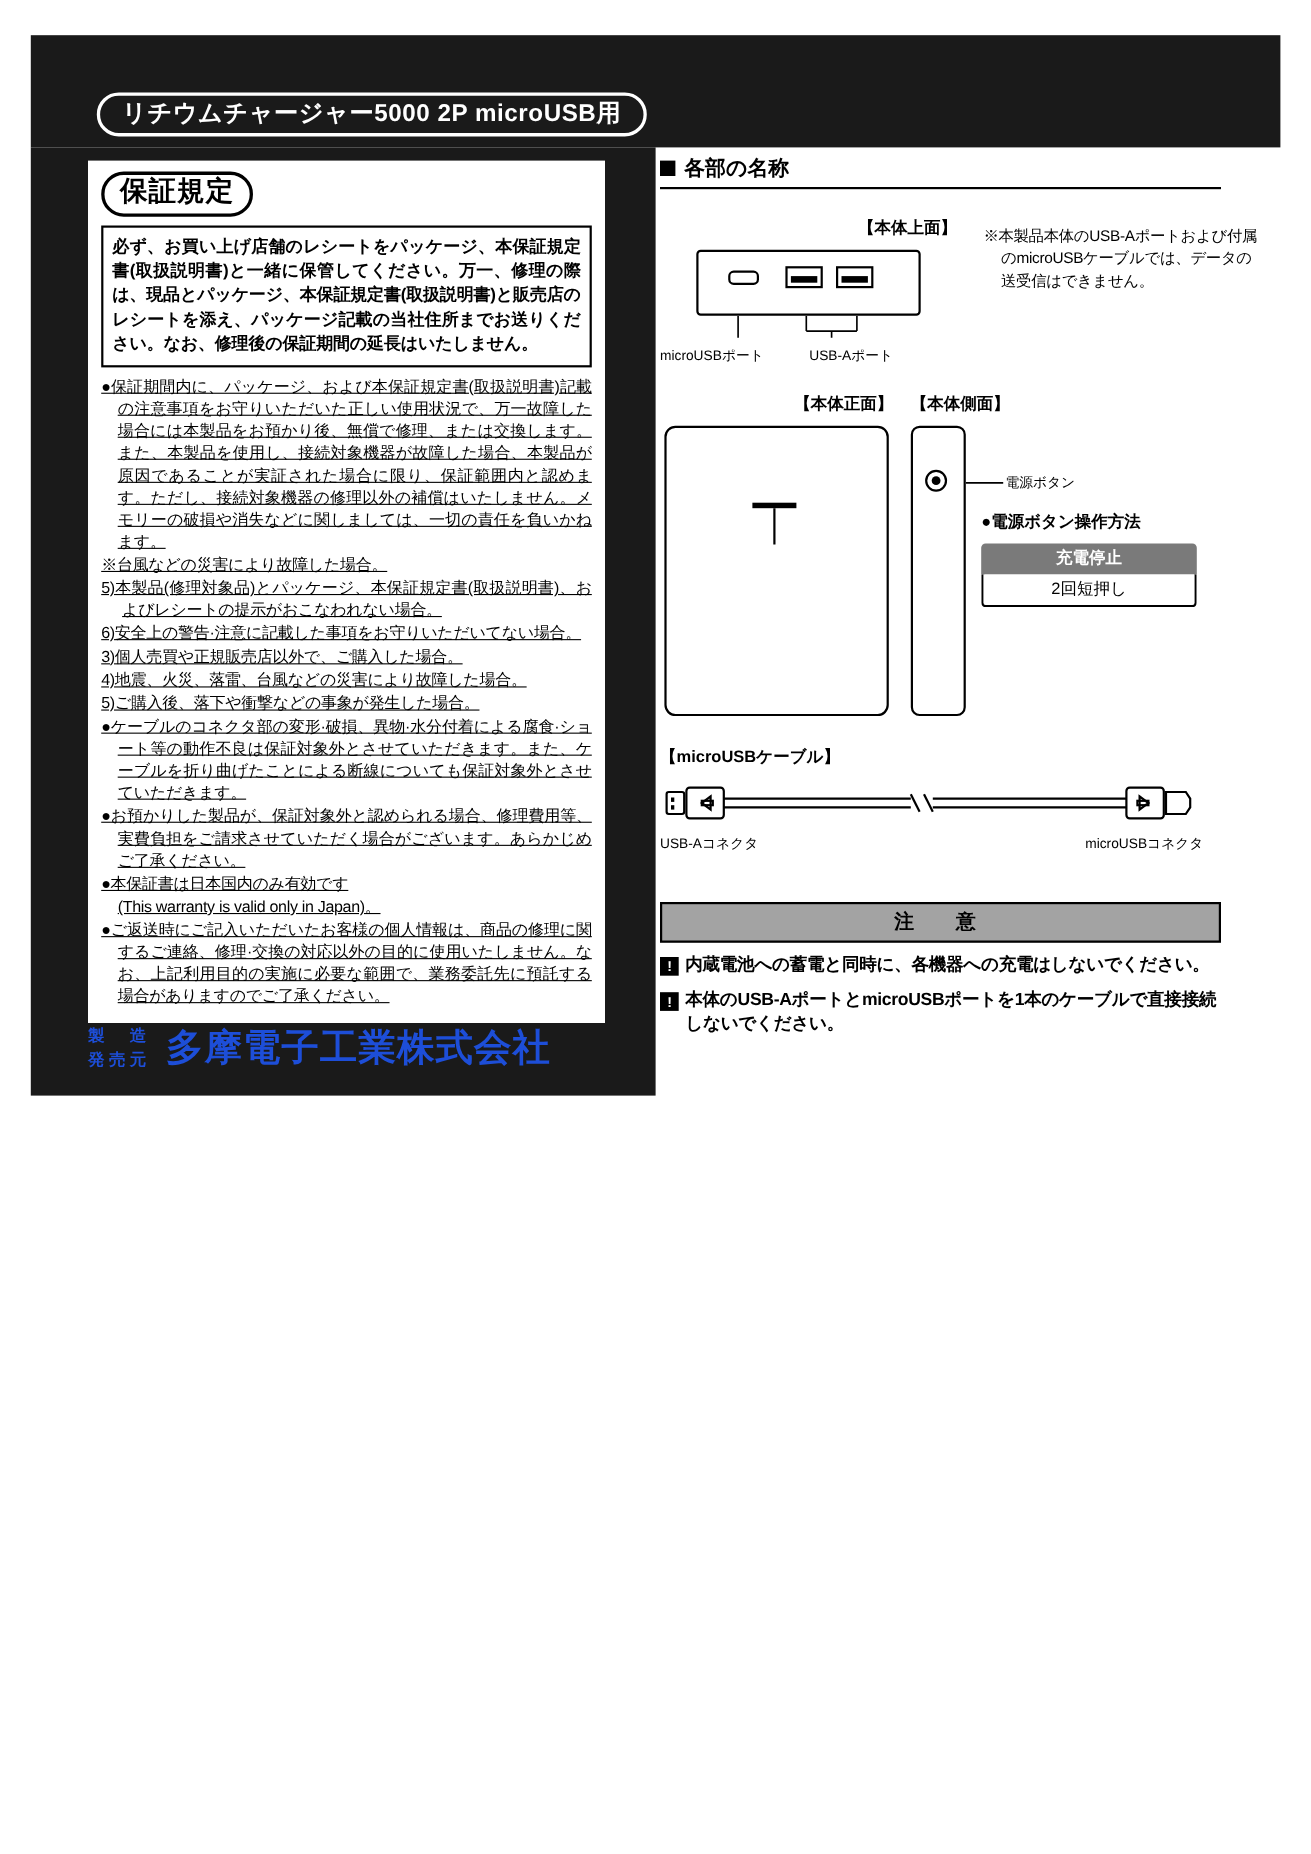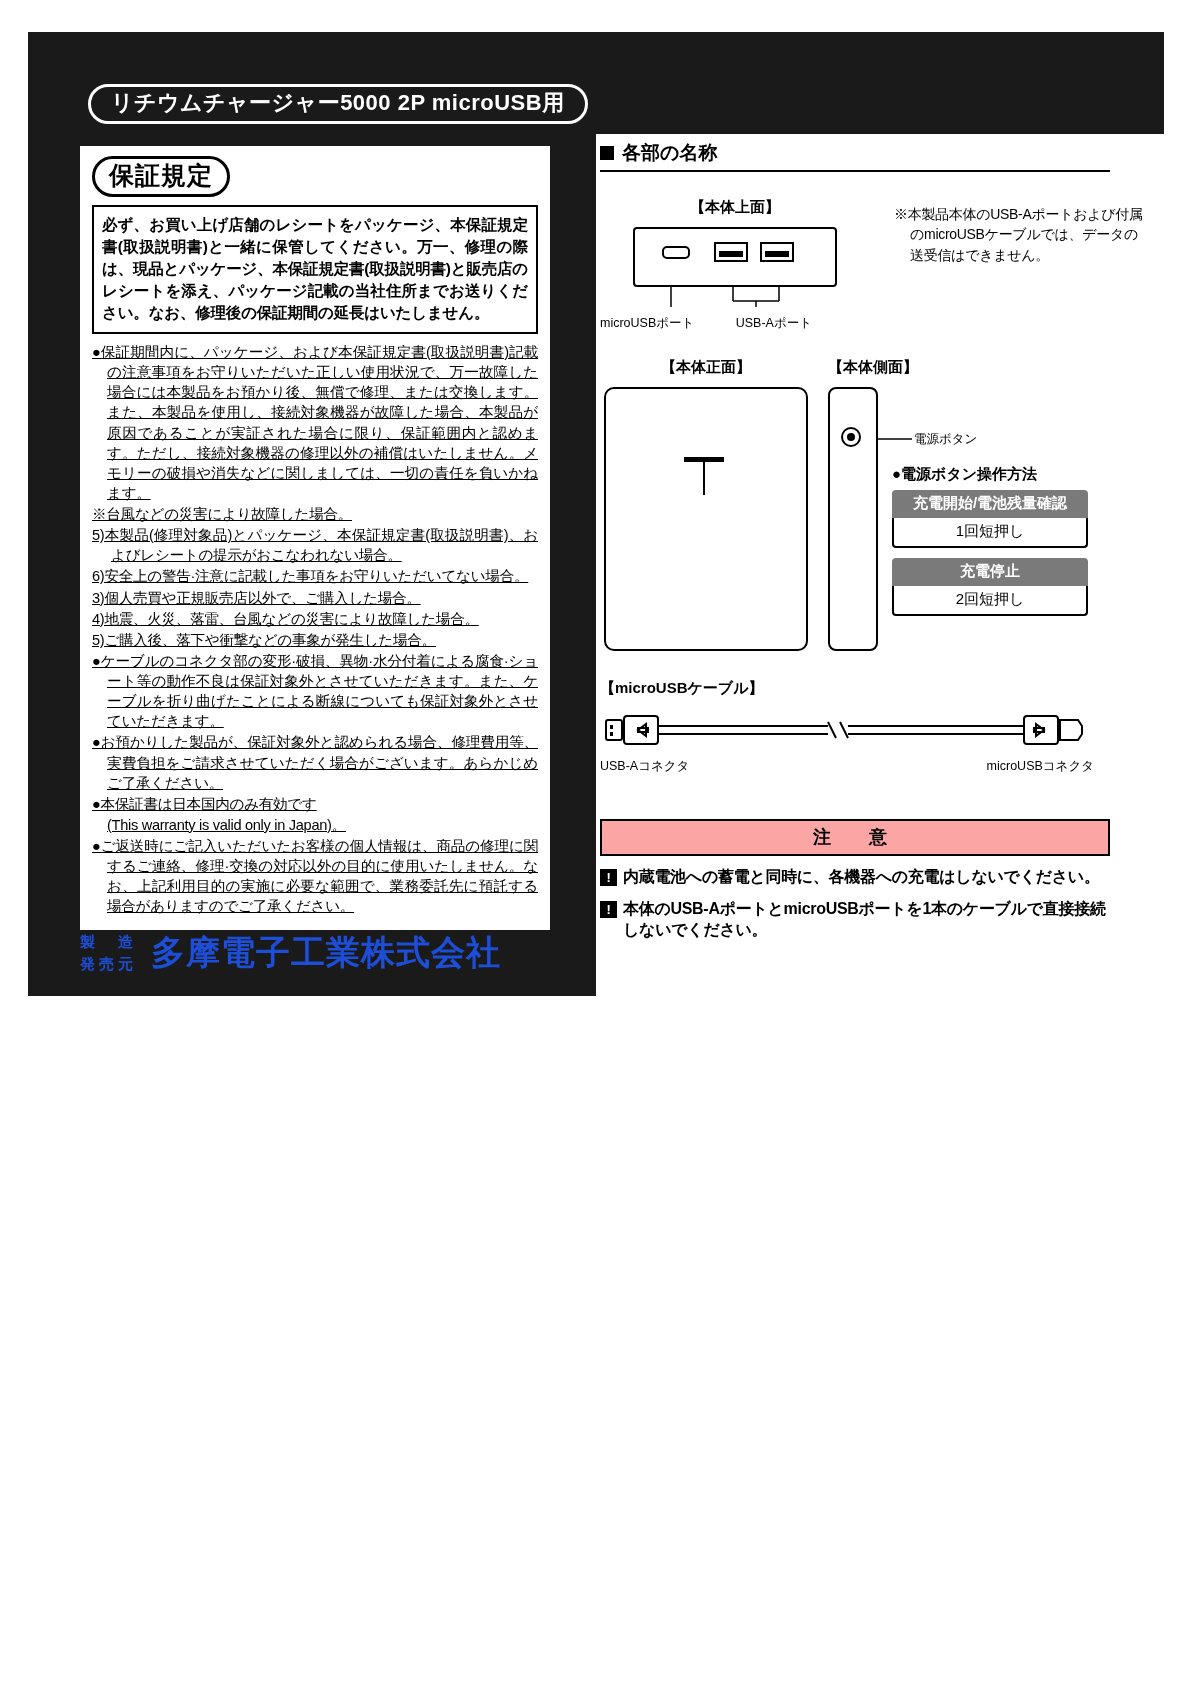--- a/index.html
+++ b/index.html
@@ -58,20 +58,21 @@
     width: 470px;
     background: #ffffff;
     padding: 10px 12px 12px 12px;
     box-sizing: border-box;
   }
   .warranty-head {
     display: flex;
     align-items: center;
     gap: 14px;
     margin-bottom: 8px;
+    font-family: Liberation Mono, monospace;
   }
   .hosho-badge {
     border: 3px solid #000;
     border-radius: 26px;
     padding: 4px 14px 6px 14px;
     font-size: 25px;
     font-weight: bold;
     letter-spacing: 1px;
     line-height: 1;
     white-space: nowrap;
@@ -154,21 +155,21 @@
   }
   .sq {
     width: 14px;
     height: 14px;
     background: #000;
     display: inline-block;
   }
   .cap {
     font-size: 15px;
     font-weight: bold;
-    text-align: center;
+    text-align: right;
   }
   .note-right {
     font-size: 14px;
     line-height: 1.45;
     letter-spacing: -0.3px;
   }
   .note-right .ind3 {
     padding-left: 16px;
     text-indent: -16px;
   }
@@ -212,21 +213,21 @@
   .btn-row-body {
     border: 2px solid #000;
     border-top: none;
     font-size: 15px;
     text-align: center;
     padding: 4px 0 5px 0;
     border-radius: 0 0 4px 4px;
   }
   .attention-head {
     border: 2px solid #000;
-    background: #fca5a5;
+    background: #a3a3a3;
     text-align: center;
     font-size: 18px;
     font-weight: bold;
     letter-spacing: 10px;
     padding: 4px 0 5px 0;
   }
   .att-item {
     display: flex;
     gap: 6px;
     font-size: 16px;
@@ -351,24 +352,20 @@
             </svg>
           </div>
           <svg width="36" height="60" viewBox="0 0 36 60" style="margin-top:42px">
             <line x1="0" y1="10" x2="34" y2="10" stroke="#000" stroke-width="1.5"></line>
           </svg>
           <span class="small-lab" style="margin-top:44px">電源ボタン</span>
         </div>
 
         <div style="margin-top:-186px; margin-left:64px; width:196px">
           <div style="font-size:15px; font-weight:bold; margin-bottom:6px;">●電源ボタン操作方法</div>
-          <div>
-            <div class="btn-row-head">充電開始/電池残量確認</div>
-            <div class="btn-row-body">1回短押し</div>
-          </div>
           <div style="margin-top:10px">
             <div class="btn-row-head">充電停止</div>
             <div class="btn-row-body">2回短押し</div>
           </div>
         </div>
       </div>
     </div>
 
     <div style="margin-top:22px">
       <div style="font-size:15px; font-weight:bold;">【microUSBケーブル】</div>

